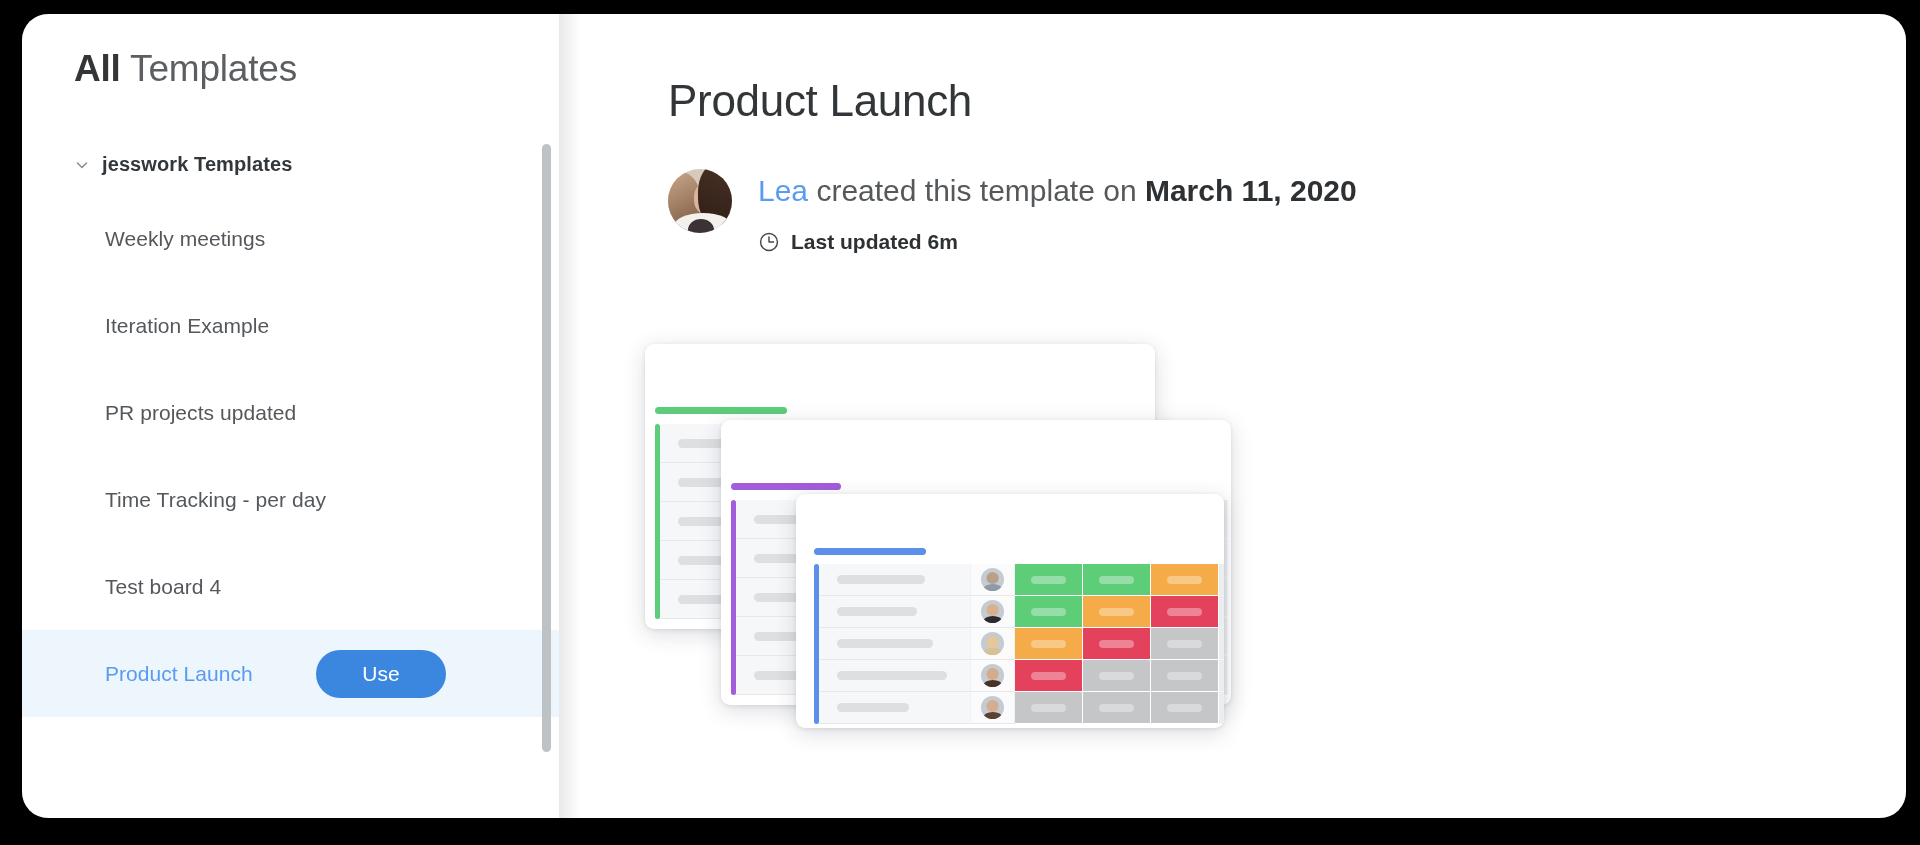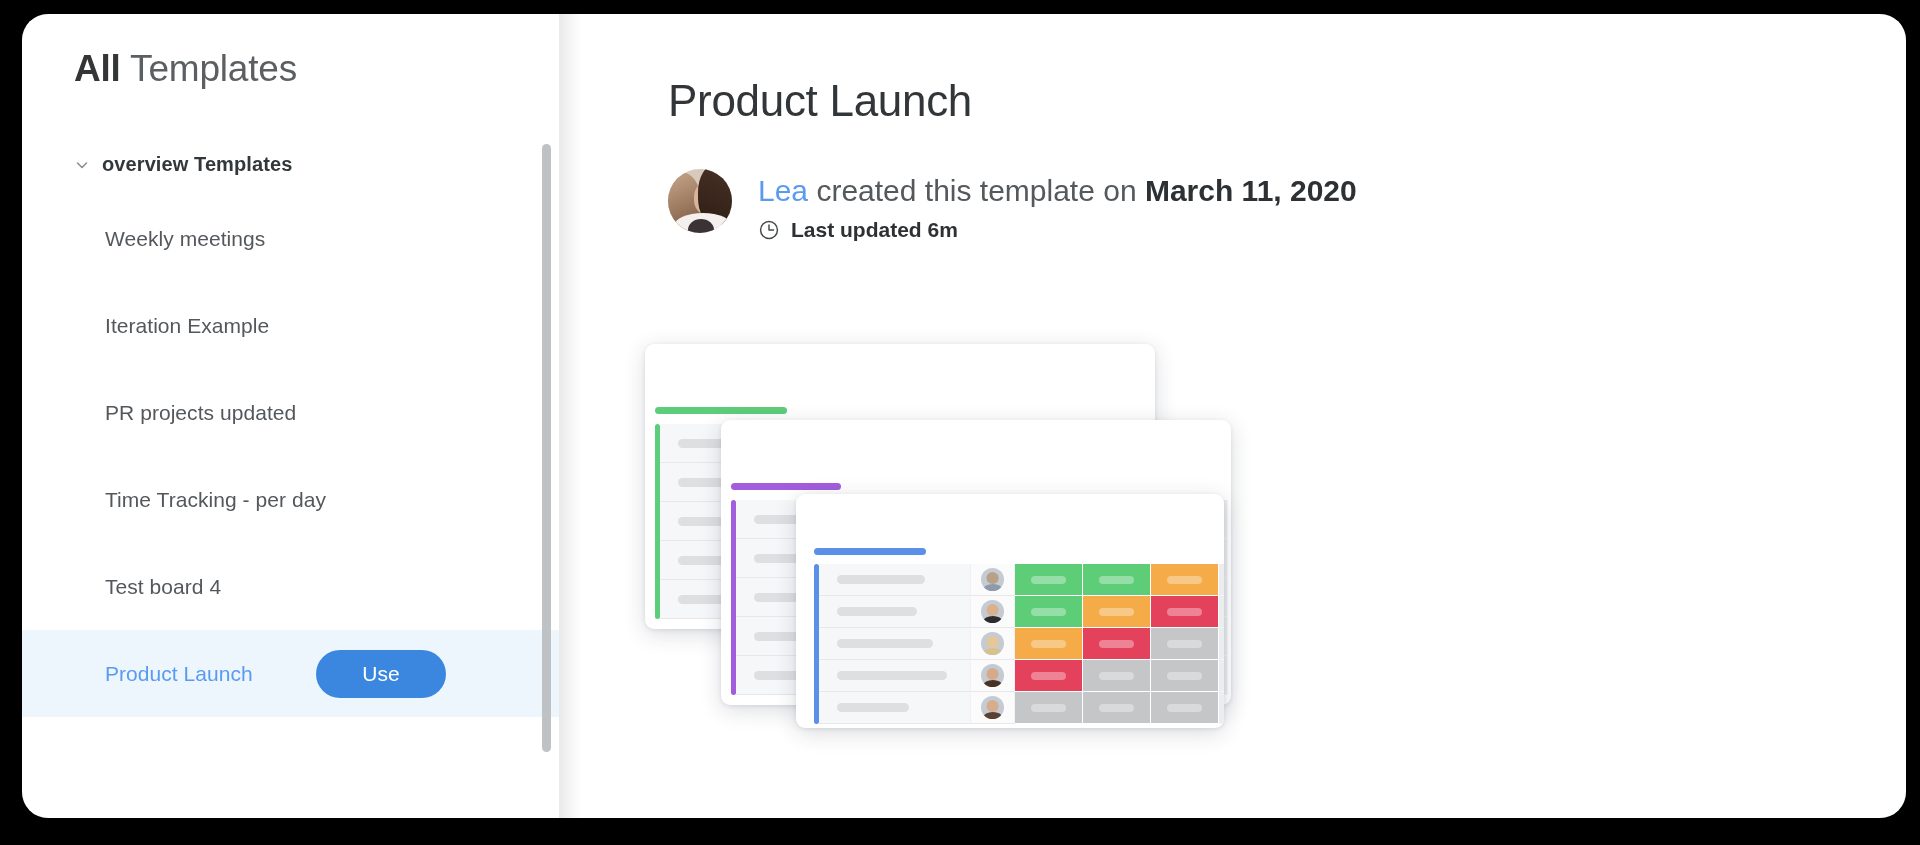--- a/index.html
+++ b/index.html
@@ -188,21 +188,21 @@
   .byline-line1 {
     font-size: 30px;
     color: #55595c;
     font-weight: 400;
     white-space: nowrap;
     line-height: 1.25;
   }
   .byline-line1 .author { color: #5a9bf0; }
   .byline-line1 .date { color: #2e3134; font-weight: 700; }
   .byline-line2 {
-    margin-top: 8px;
+    margin-top: 20px;
     display: flex;
     align-items: center;
     gap: 11px;
     white-space: nowrap;
   }
   .clock-icon { width: 22px; height: 22px; display:block; color:#46494c; }
   .updated-text {
     font-size: 21px;
     color: #2e3134;
     font-weight: 700;
@@ -265,21 +265,21 @@
     <div class="sidebar-title">
       <span class="strong">All</span><span> Templates</span>
     </div>
 
     <div id="sidebar-scroll">
 
       <div class="group-header">
         <svg class="chev" viewBox="0 0 16 16">
           <path d="M3.5 6 L8 10.5 L12.5 6" fill="none" stroke="currentColor" stroke-width="1.6" stroke-linecap="round" stroke-linejoin="round"></path>
         </svg>
-        <span class="group-label">overview Templates</span>
+        <span class="group-label">jesswork Templates</span>
       </div>
 
       <div class="tmpl-list">
         <div class="tmpl-item">
           <span class="label">Weekly meetings</span>
         </div>
         <div class="tmpl-item">
           <span class="label">Iteration Example</span>
         </div>
         <div class="tmpl-item">

